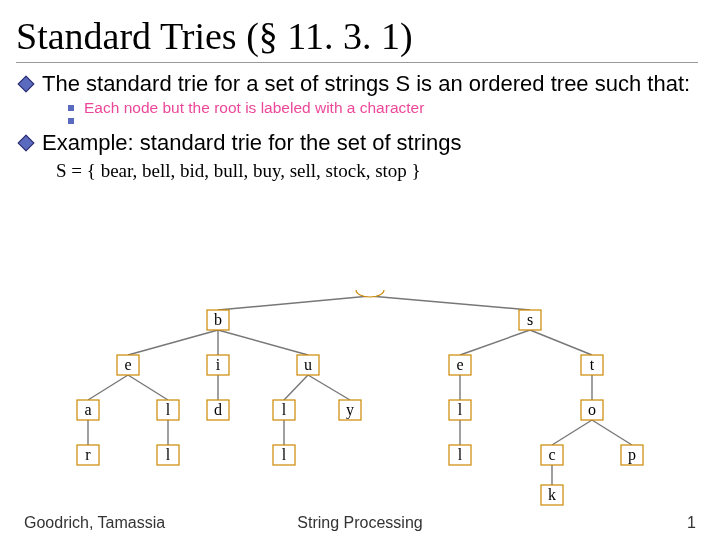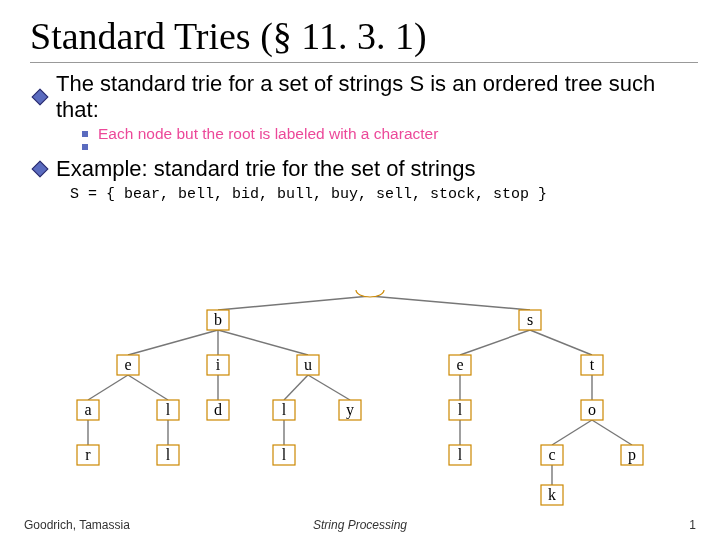--- a/index.html
+++ b/index.html
@@ -10,21 +10,21 @@
     background: #fff;
     font-family: Verdana, Arial, sans-serif;
     position: relative;
     overflow: hidden;
   }
   .slide {
     width: 720px;
     height: 540px;
     position: relative;
     box-sizing: border-box;
-    padding: 14px 22px 0 30px;
+    padding: 14px 22px 0 16px;
   }
   .title {
     font-family: "Times New Roman", serif;
     font-size: 38px;
     font-weight: normal;
     color: #000;
     border-bottom: 1px solid #999;
     padding-bottom: 4px;
     margin-bottom: 8px;
   }
@@ -53,35 +53,35 @@
     color: #ec4899;
     margin: 1px 0;
   }
   .sq {
     width: 6px; height: 6px;
     background: #5a6bbf;
     margin-right: 10px;
     flex: 0 0 6px;
   }
   .example-set {
-    font-family: Liberation Mono, monospace;
-    font-size: 15px;
+    font-family: Liberation Serif, serif;
+    font-size: 19px;
     margin: 4px 0 0 40px;
   }
   .footer {
     position: absolute;
     bottom: 8px;
     left: 24px;
     right: 24px;
     display: flex;
     justify-content: space-between;
-    font-size: 12px;
+    font-size: 16px;
     color: #333;
   }
-  .footer .center { position:absolute; left:0; right:0; text-align:center;font-style:italic; }
+  .footer .center { position:absolute; left:0; right:0; text-align:center; }
   .trie-svg {
     position: absolute;
     left: 40px;
     top: 290px;
     width: 640px;
     height: 220px;
   }
   .trie-svg line { stroke: #777; stroke-width: 1.4; }
   .node-box { fill: #fff; stroke: #cc8800; stroke-width: 1.2; }
   .node-text { font-family: "Times New Roman", serif; font-size: 16px; fill:#000; text-anchor: middle; dominant-baseline: middle; }

